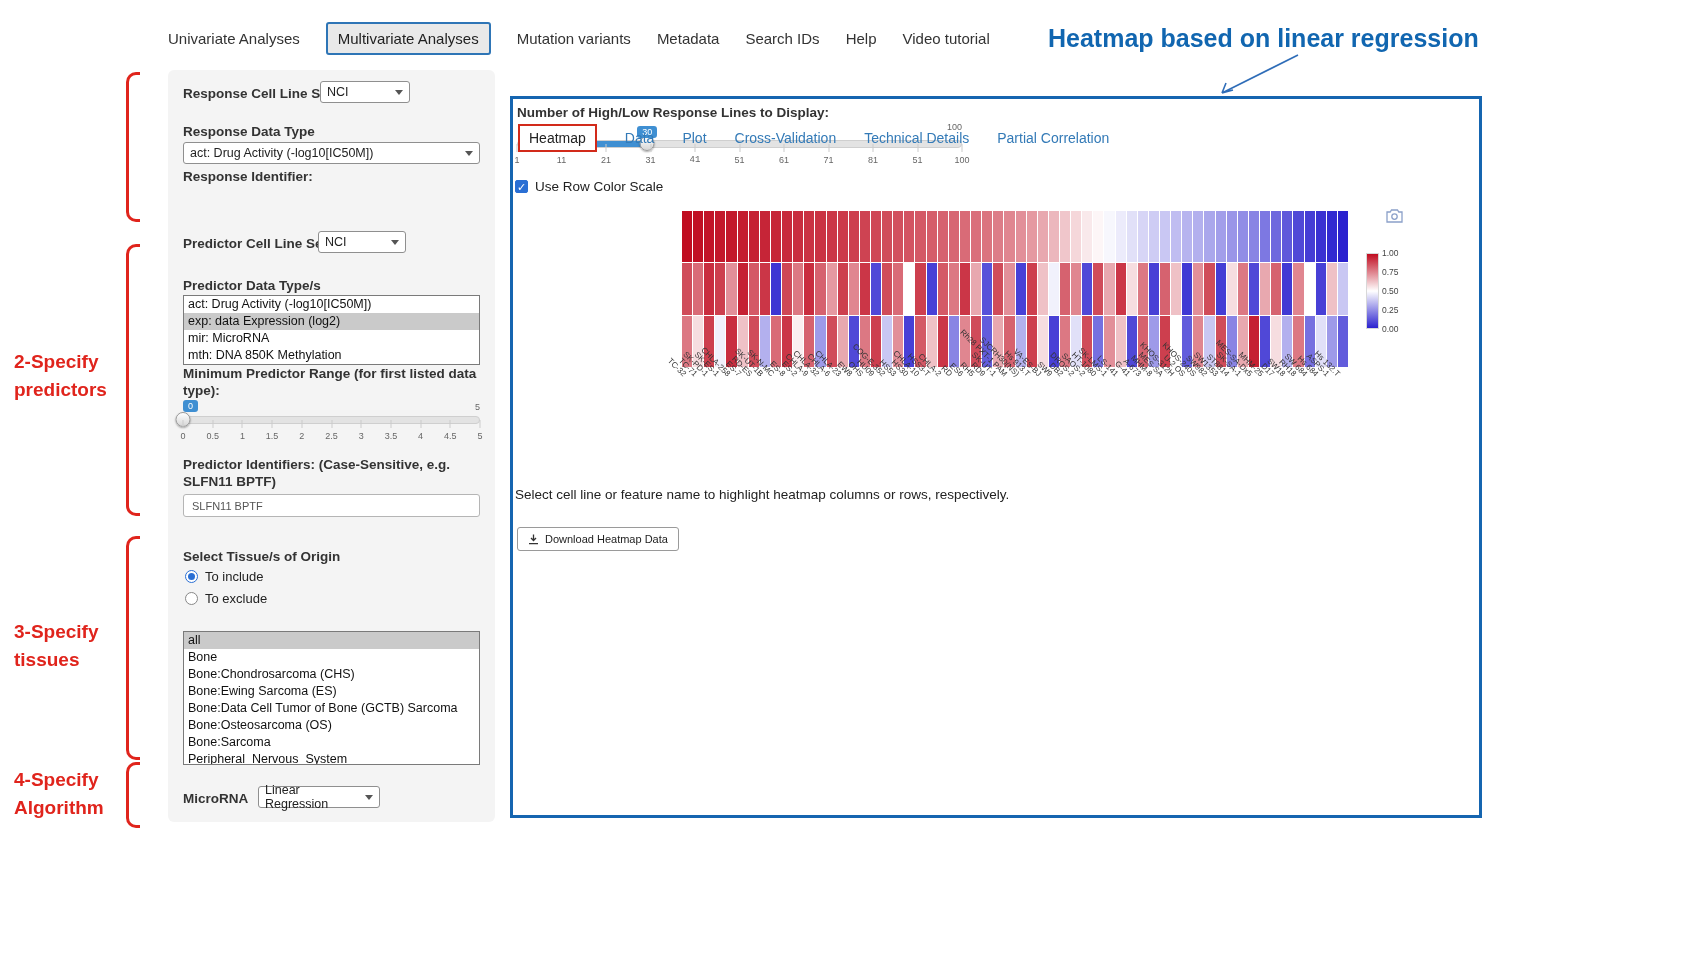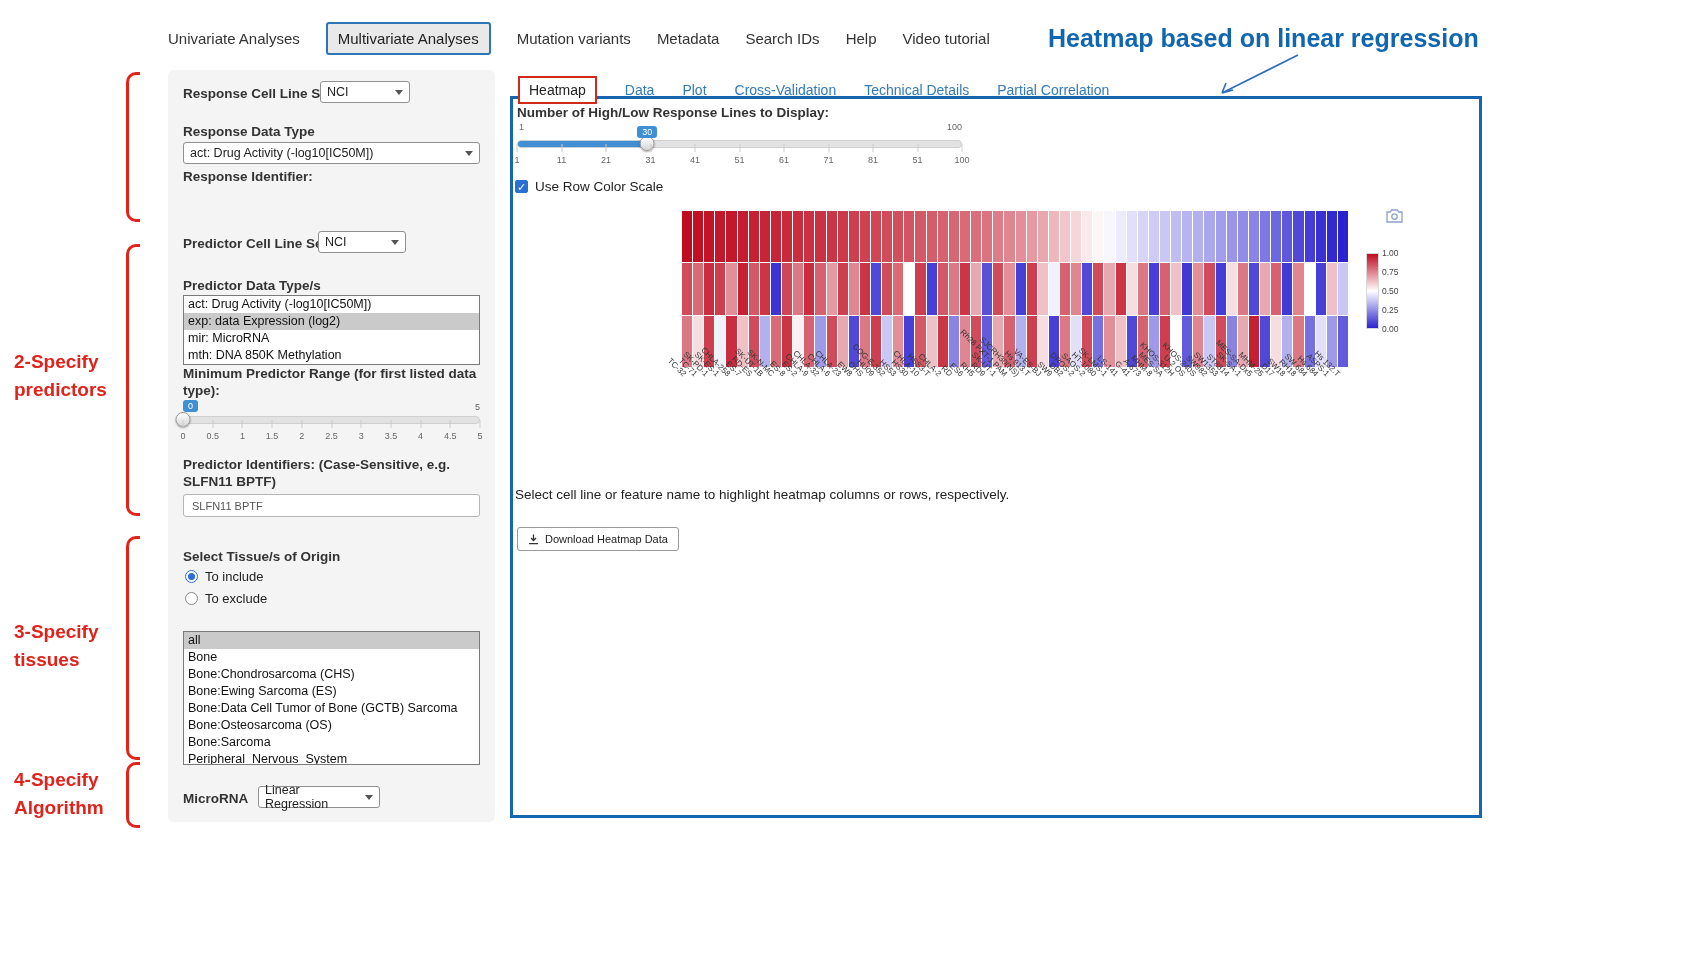--- a/index.html
+++ b/index.html
@@ -39,21 +39,21 @@
   .handle{position:absolute;width:15px;height:15px;border-radius:50%;background:linear-gradient(#fff,#d6d6d6);border:1px solid #9a9a9a;transform:translateX(-50%);box-shadow:0 1px 2px rgba(0,0,0,.35);cursor:pointer;}
   .badge{position:absolute;transform:translateX(-50%);background:#3f8fd2;color:#fff;font-size:9px;padding:1px 5px;border-radius:3px;z-index:2;}
   .endlab{position:absolute;font-size:9px;color:#666;}
   .tickrow{position:absolute;left:0;right:0;font-size:9px;color:#666;height:12px;}
   .tick{position:absolute;transform:translateX(-50%);white-space:nowrap;}
   .tmark{position:absolute;top:-11px;width:1px;height:8px;background:#ccc;transform:translateX(-50%);}
 
   
   .panel{position:absolute;left:510px;top:96px;width:972px;height:722px;border:3px solid #1565b0;background:#fff;}
   .ptabs{position:absolute;left:518px;top:76px;display:flex;gap:28px;align-items:center;font-size:14px;color:#337ab7;z-index:3;}
-  .ptab{cursor:pointer;white-space:nowrap;}
+  .ptab{cursor:pointer;white-space:nowrap;margin-top:48px;}
   .ptab-active{color:#222;border:2px solid #d22a1a;padding:4px 9px;background:#fff;}
 
   .cbxrow{position:absolute;display:flex;align-items:center;gap:7px;font-size:13.5px;color:#222;}
   .cbx{width:13px;height:13px;border:1px solid #9a9a9a;border-radius:2px;background:#fff;color:#fff;font-size:11px;line-height:12px;text-align:center;flex:none;cursor:pointer;}
   .cbx-on{background:#2a6fd4;border-color:#2a6fd4;}
   .cbx-on::after{content:"\2713";}
 
   
   .hm-grid{position:absolute;left:682px;top:211px;width:666px;height:156px;display:grid;grid-template-rows:repeat(3,1fr);gap:1px;background:#fff;}
   .hm-cell{width:100%;height:100%;}
@@ -211,21 +211,21 @@
     <div class="tickrow" style="top:33px;">
         <div class="tmark" style="left: 0%;"></div>
         <span class="tick" style="left: 0%;">1</span>
         <div class="tmark" style="left: 10%;"></div>
         <span class="tick" style="left: 10%;">11</span>
         <div class="tmark" style="left: 20%;"></div>
         <span class="tick" style="left: 20%;">21</span>
         <div class="tmark" style="left: 30%;"></div>
         <span class="tick" style="left: 30%;">31</span>
         <div class="tmark" style="left: 40%;"></div>
-        <span class="tick" style="left: 40%;">41</span>
+        <span class="tick" style="left: 40%; font-family: Liberation Mono, monospace;">41</span>
         <div class="tmark" style="left: 50%;"></div>
         <span class="tick" style="left: 50%;">51</span>
         <div class="tmark" style="left: 60%;"></div>
         <span class="tick" style="left: 60%;">61</span>
         <div class="tmark" style="left: 70%;"></div>
         <span class="tick" style="left: 70%;">71</span>
         <div class="tmark" style="left: 80%;"></div>
         <span class="tick" style="left: 80%;">81</span>
         <div class="tmark" style="left: 90%;"></div>
         <span class="tick" style="left: 90%;">51</span>

